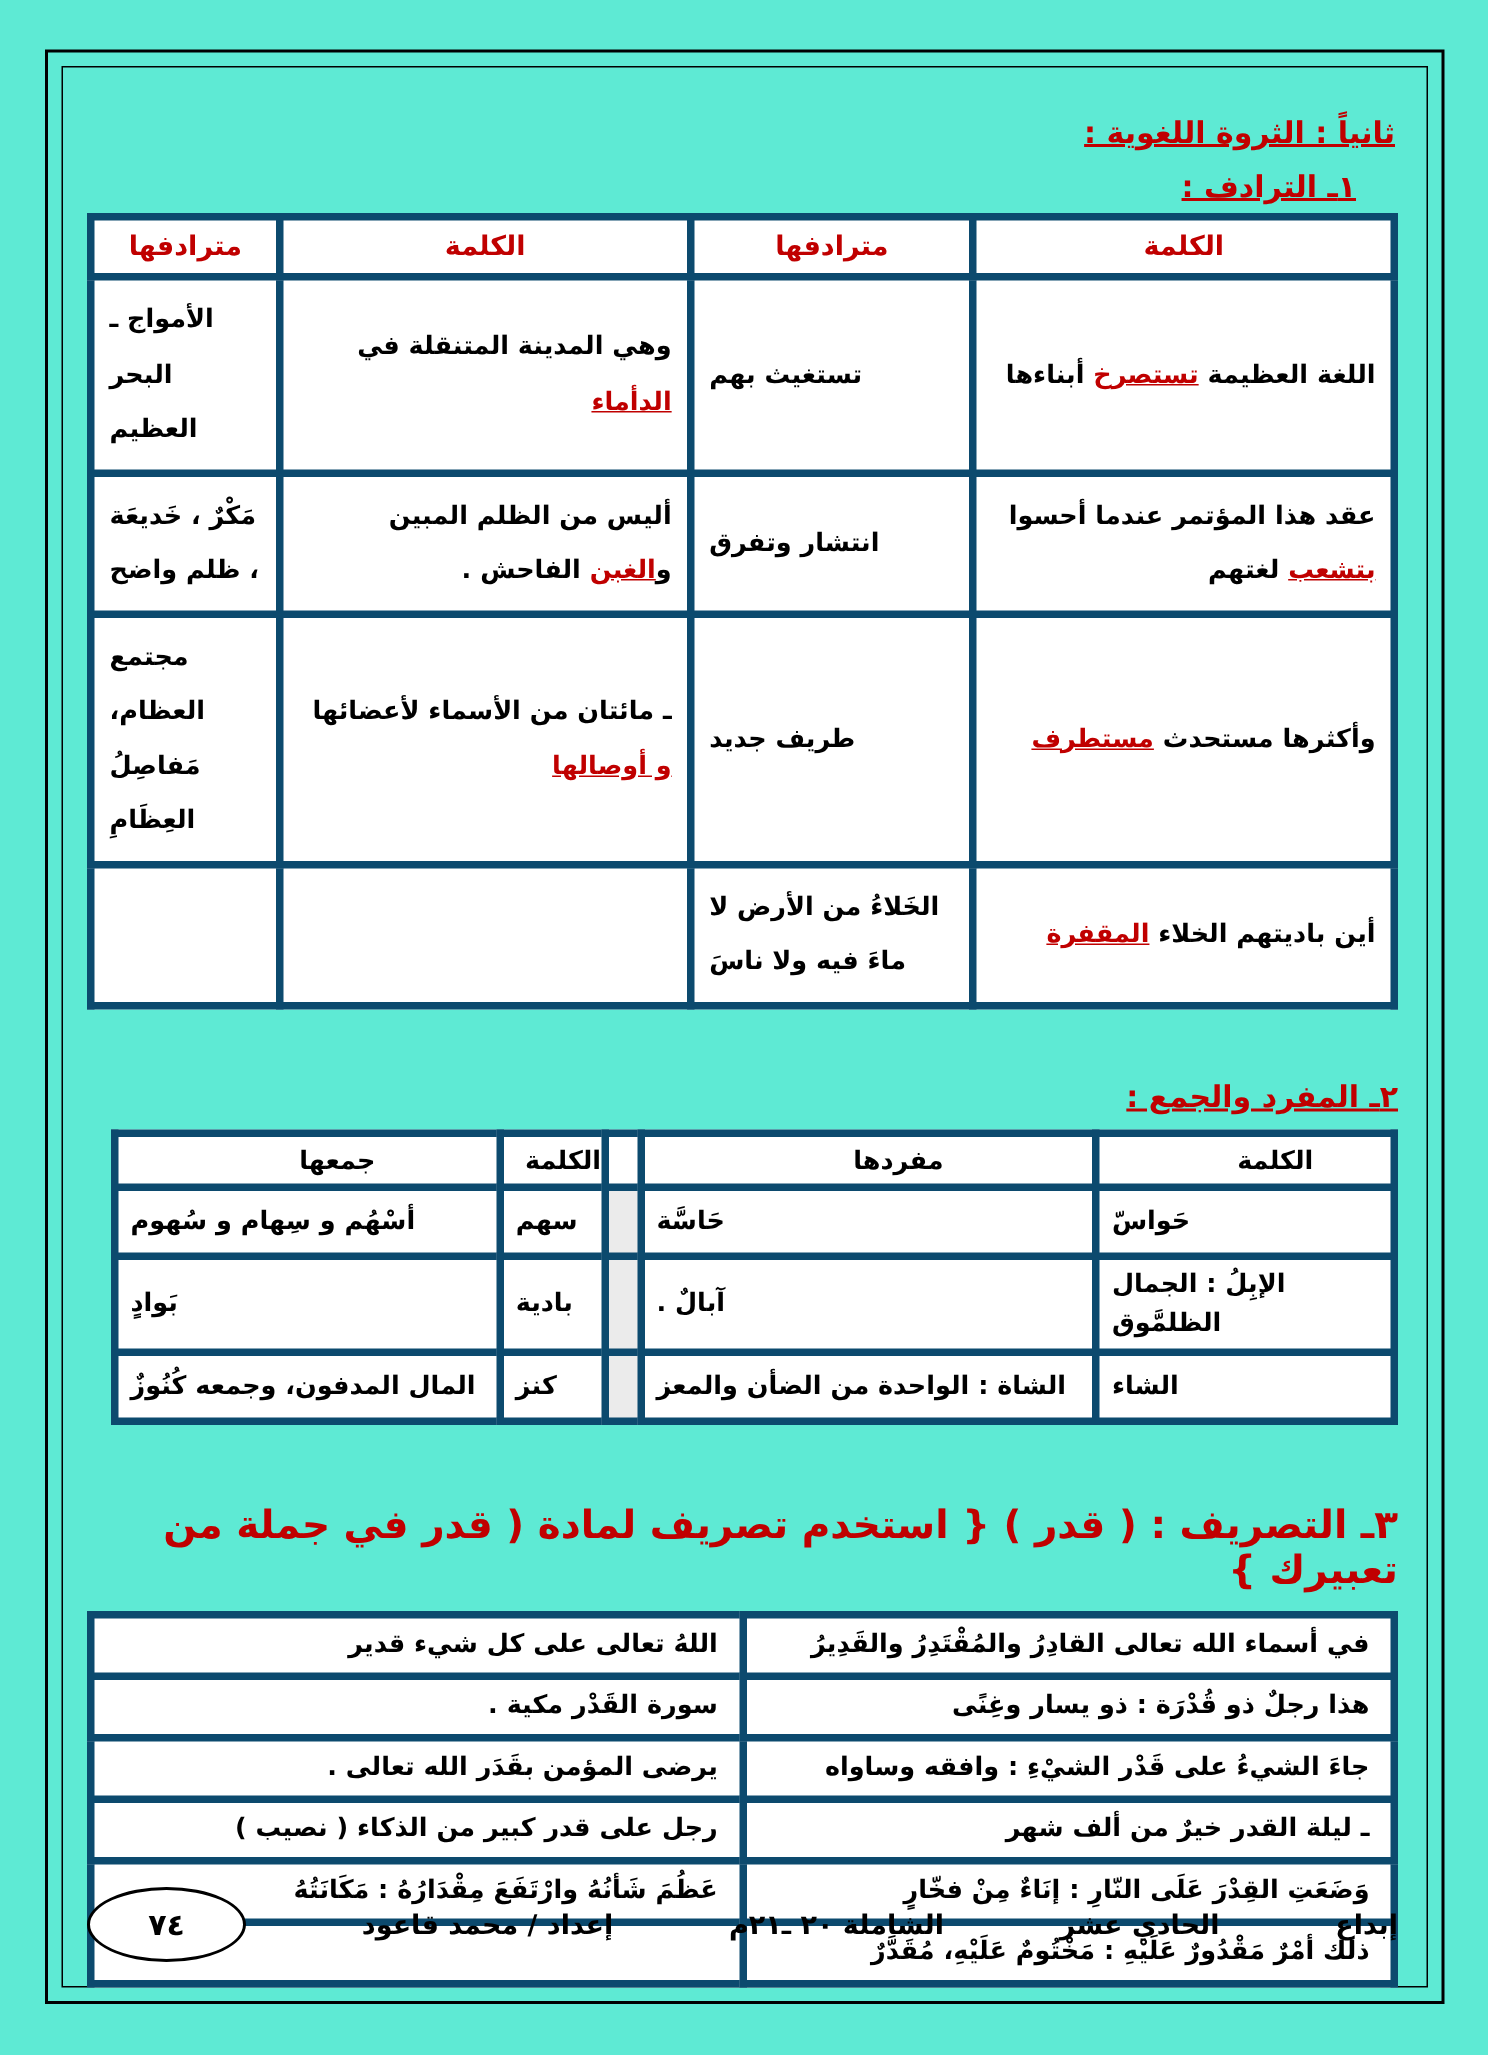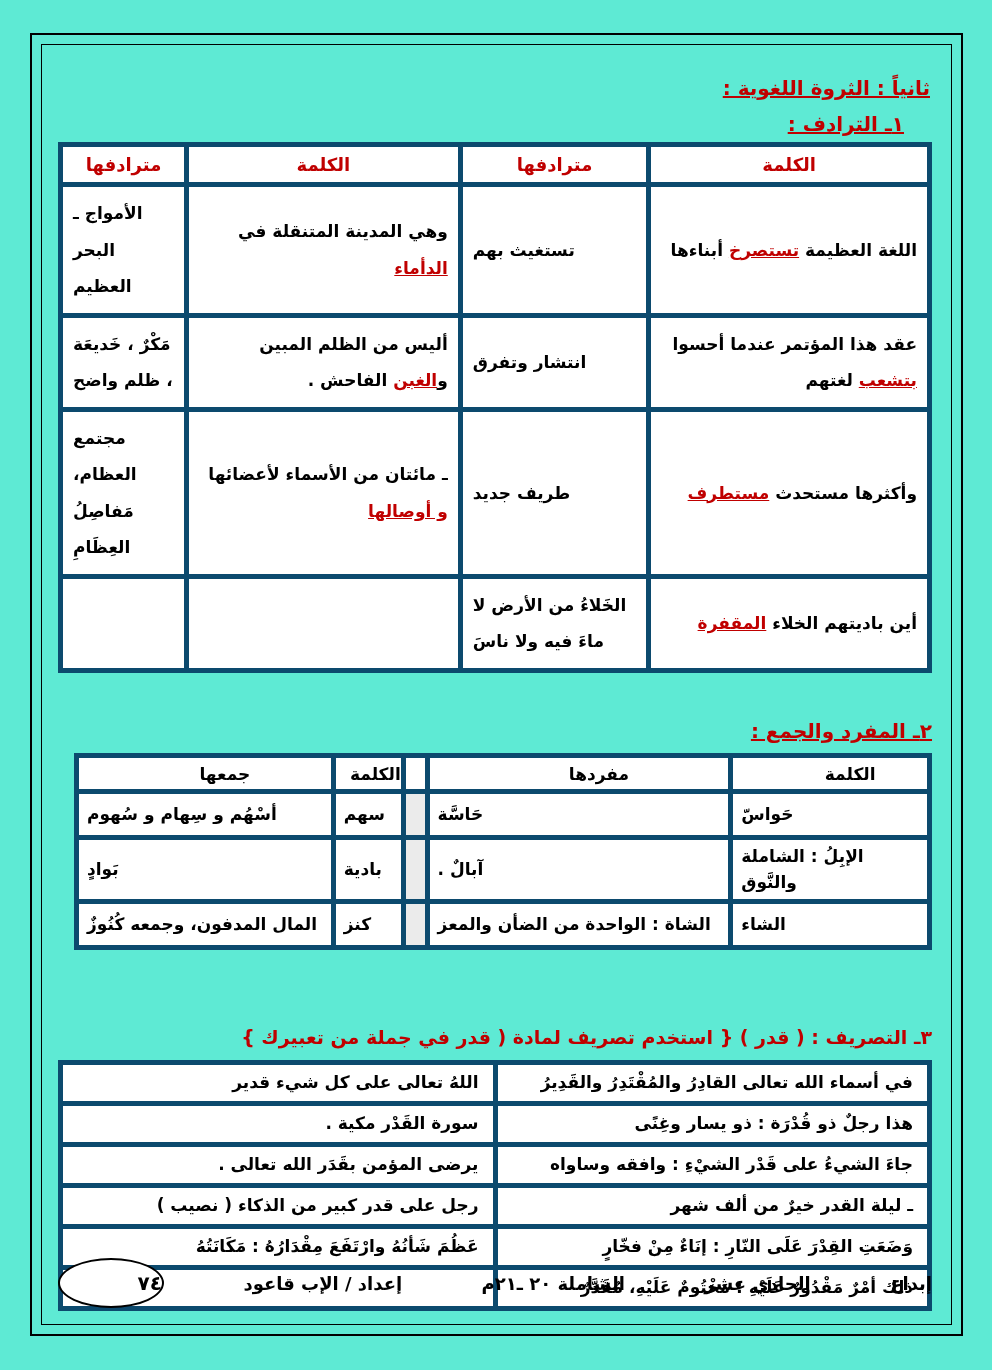--- a/index.html
+++ b/index.html
@@ -30,21 +30,21 @@
   .u{ text-decoration:underline; }
 
   .title{
     color:var(--red); font-weight:bold; font-size:20px;
     text-decoration:underline;
   }
   .main-title{ margin:8px 2px 12px 0; }
   .sec1-title{ margin:0 28px 6px 0; }
   .sec2-title{ margin:46px 0 10px 0; }
   .sec3-title{
-    margin:76px 0 12px 0; color:var(--red); font-weight:bold; font-size:19px;
+    margin:52px 0 12px 0; color:var(--red); font-weight:bold; font-size:26px;
     text-decoration:none;
   }
 
   table{ border-collapse:collapse; width:100%; direction:rtl; table-layout:fixed; background:#fff; }
   th,td{ border:5px solid #0c4a6e; font-weight:bold; vertical-align:middle; }
   th{ text-align:center; }
   td.al-r{ text-align:right; }
   td.al-c{ text-align:left; }
   td.shade{ background:#ebebeb; }
 
@@ -57,21 +57,21 @@
 
   .t3 td{ height:41px; font-size:17px; padding:4px 14px; line-height:1.5; }
 
   .footer{
     position:absolute; bottom:62px; right:60px; left:58px;
     direction:rtl; display:flex; align-items:center; justify-content:space-between;
     font-weight:bold; font-size:18px;
   }
   .page-oval{
     width:106px; height:50px; border:2px solid #000; border-radius:50%;
-    display:flex; align-items:center; 
+    display:flex; align-items:center; justify-content:center;
     font-size:20px; font-weight:bold; background:#fff;
   }
 </style>
 </head>
 <body>
 
 <div class="page">
   <div class="frame-outer"></div>
   <div class="frame-inner"></div>
 
@@ -145,21 +145,21 @@
         </thead>
       <tbody>
           <tr>
             <td class="al-c"><span>حَواسّ</span></td>
             <td class="al-c"><span>حَاسَّة</span></td>
             <td class="al-c shade"></td>
             <td class="al-c"><span>سهم</span></td>
             <td class="al-c"><span>أسْهُم و سِهام و سُهوم</span></td>
           </tr>
           <tr>
-            <td class="al-c"><span>الإبِلُ : الشاملة والنَّوق</span></td>
+            <td class="al-c"><span>الإبِلُ : الجمال الظلمَّوق</span></td>
             <td class="al-c"><span>آبالٌ .</span></td>
             <td class="al-c shade"></td>
             <td class="al-c"><span>بادية</span></td>
             <td class="al-c"><span>بَوادٍ</span></td>
           </tr>
           <tr>
             <td class="al-c"><span>الشاء</span></td>
             <td class="al-c"><span>الشاة : الواحدة من الضأن والمعز</span></td>
             <td class="al-c shade"></td>
             <td class="al-c"><span>كنز</span></td>
@@ -202,18 +202,18 @@
           </tr>
         </tbody>
     </table>
 
   </div>
 
   <div class="footer">
     <span>إبداع</span>
     <span>الحادي عشر</span>
     <span>الشاملة ٢٠ ـ٢١م</span>
-    <span>إعداد / الإب قاعود</span>
+    <span>إعداد / محمد قاعود</span>
     <span class="page-oval">
       <span>٧٤</span>
     </span>
   </div>
 </div>
 
 </body></html>

